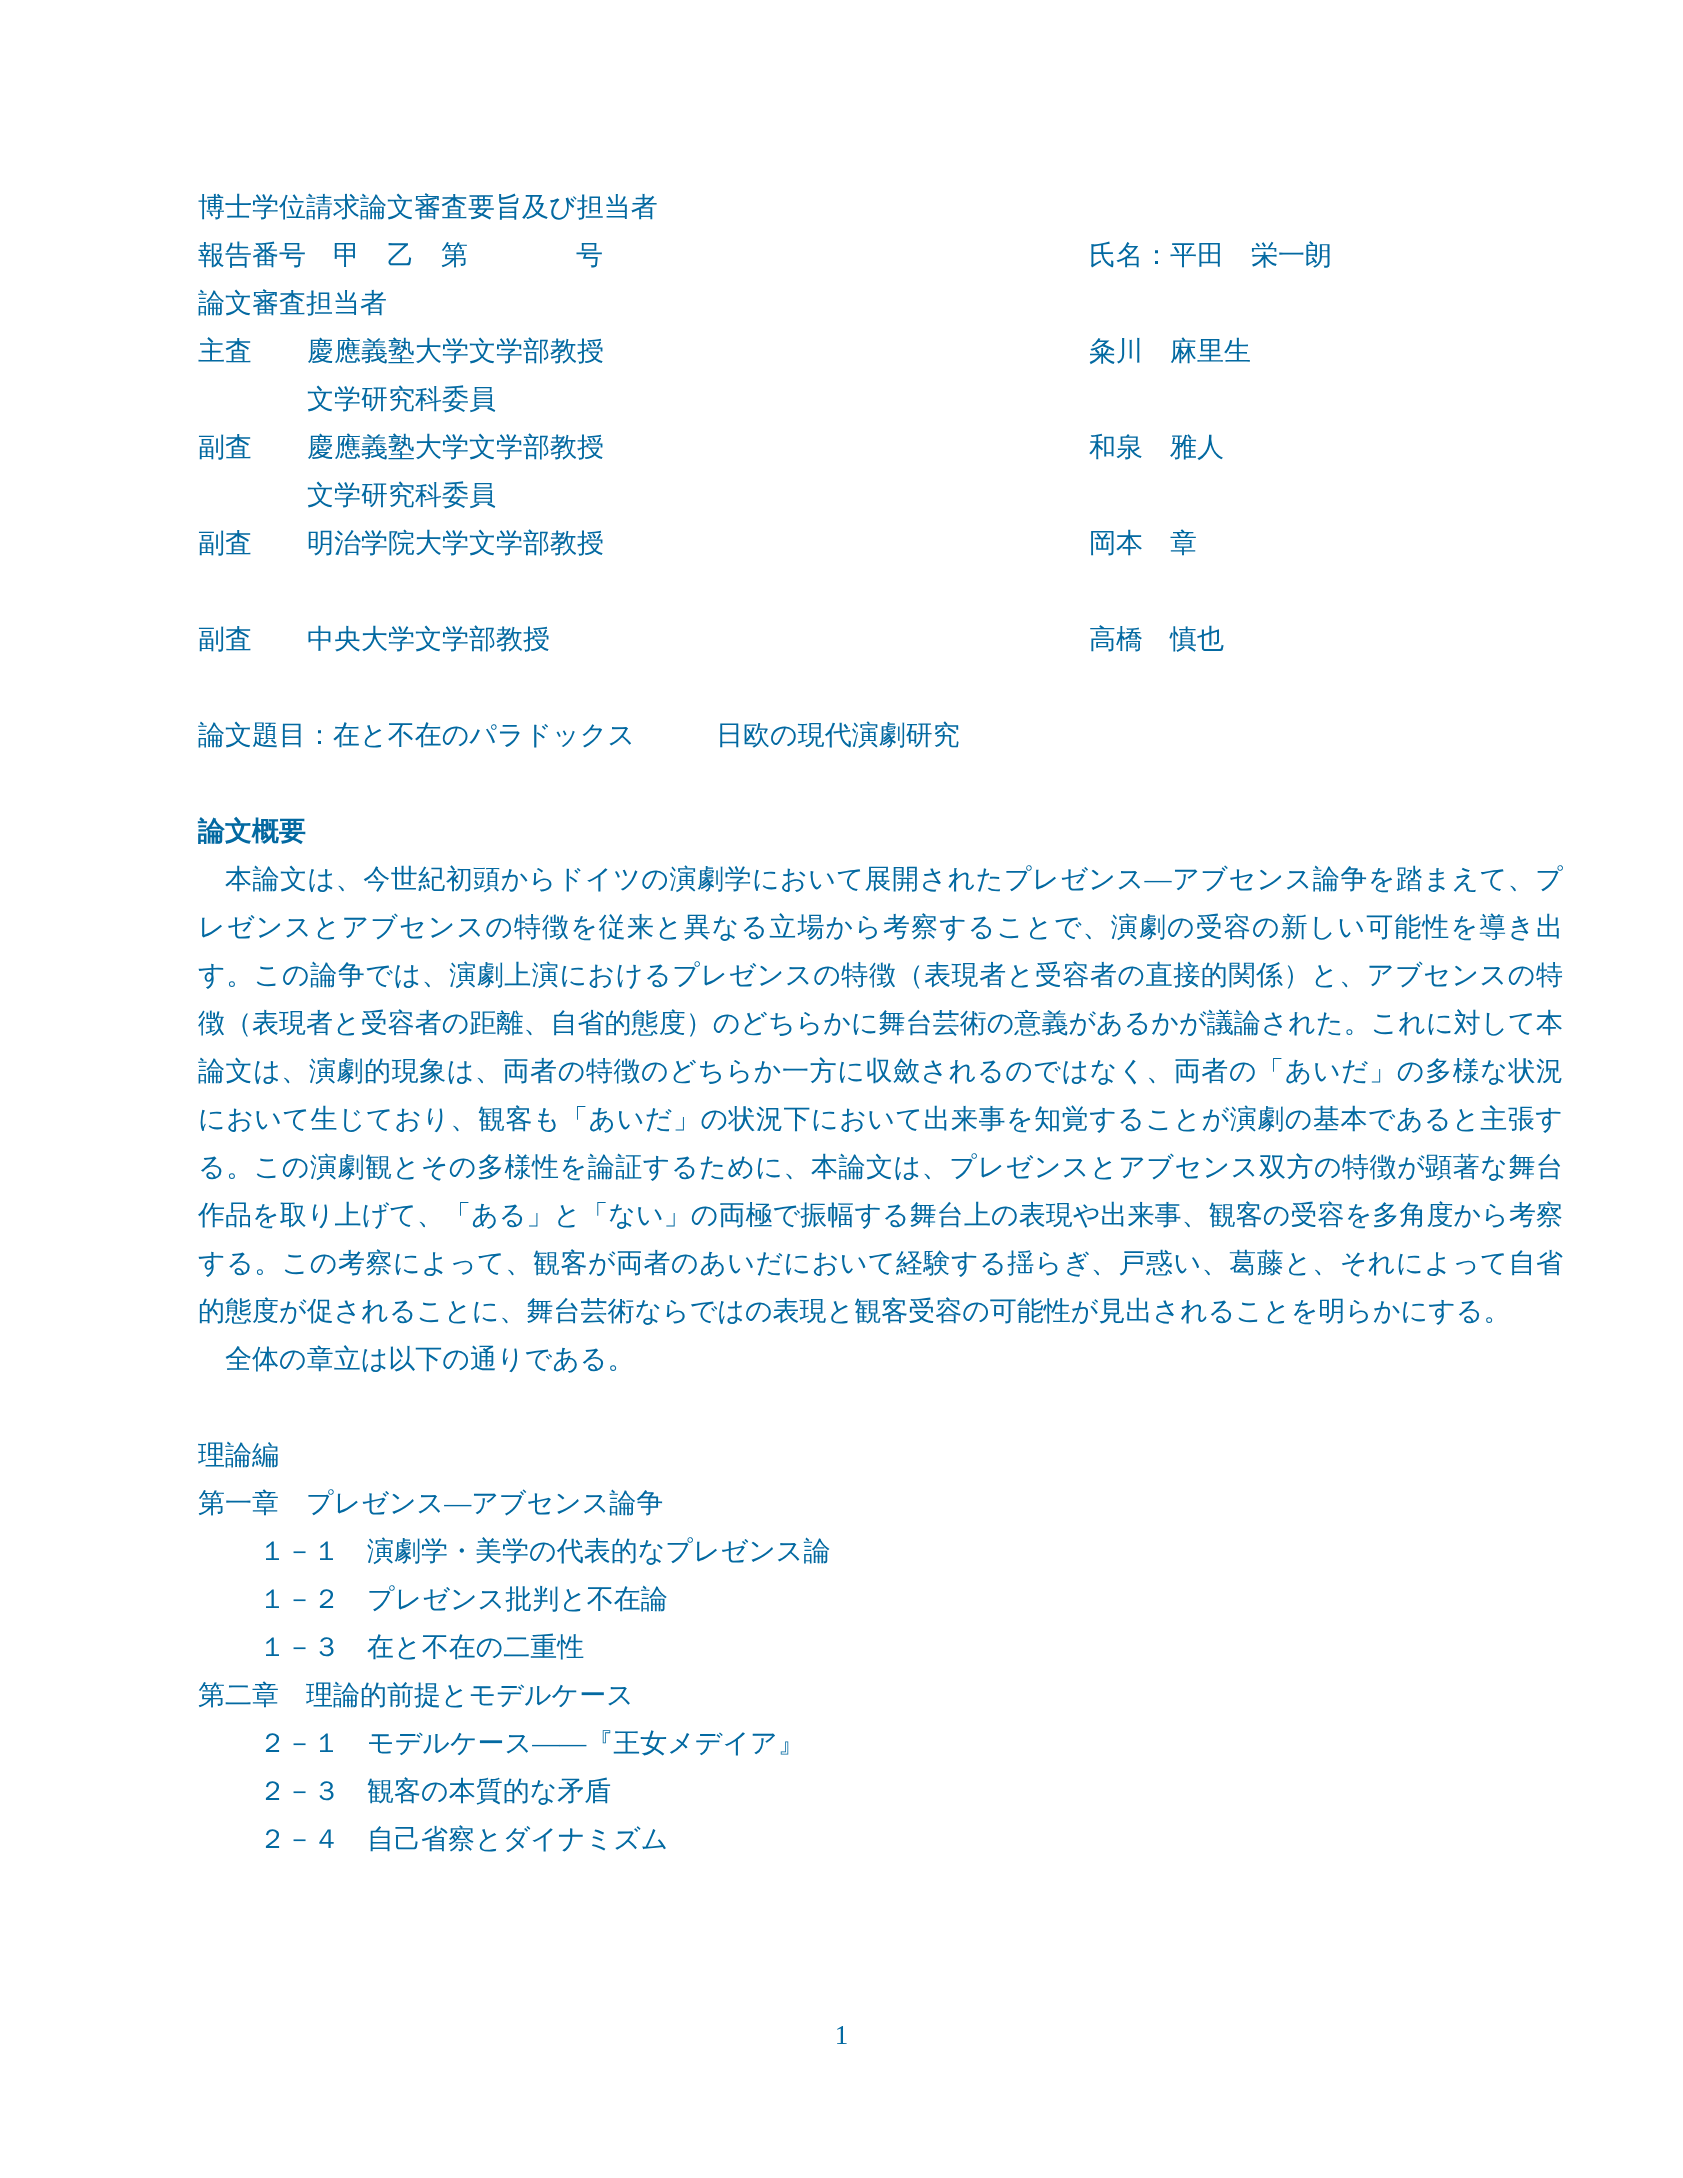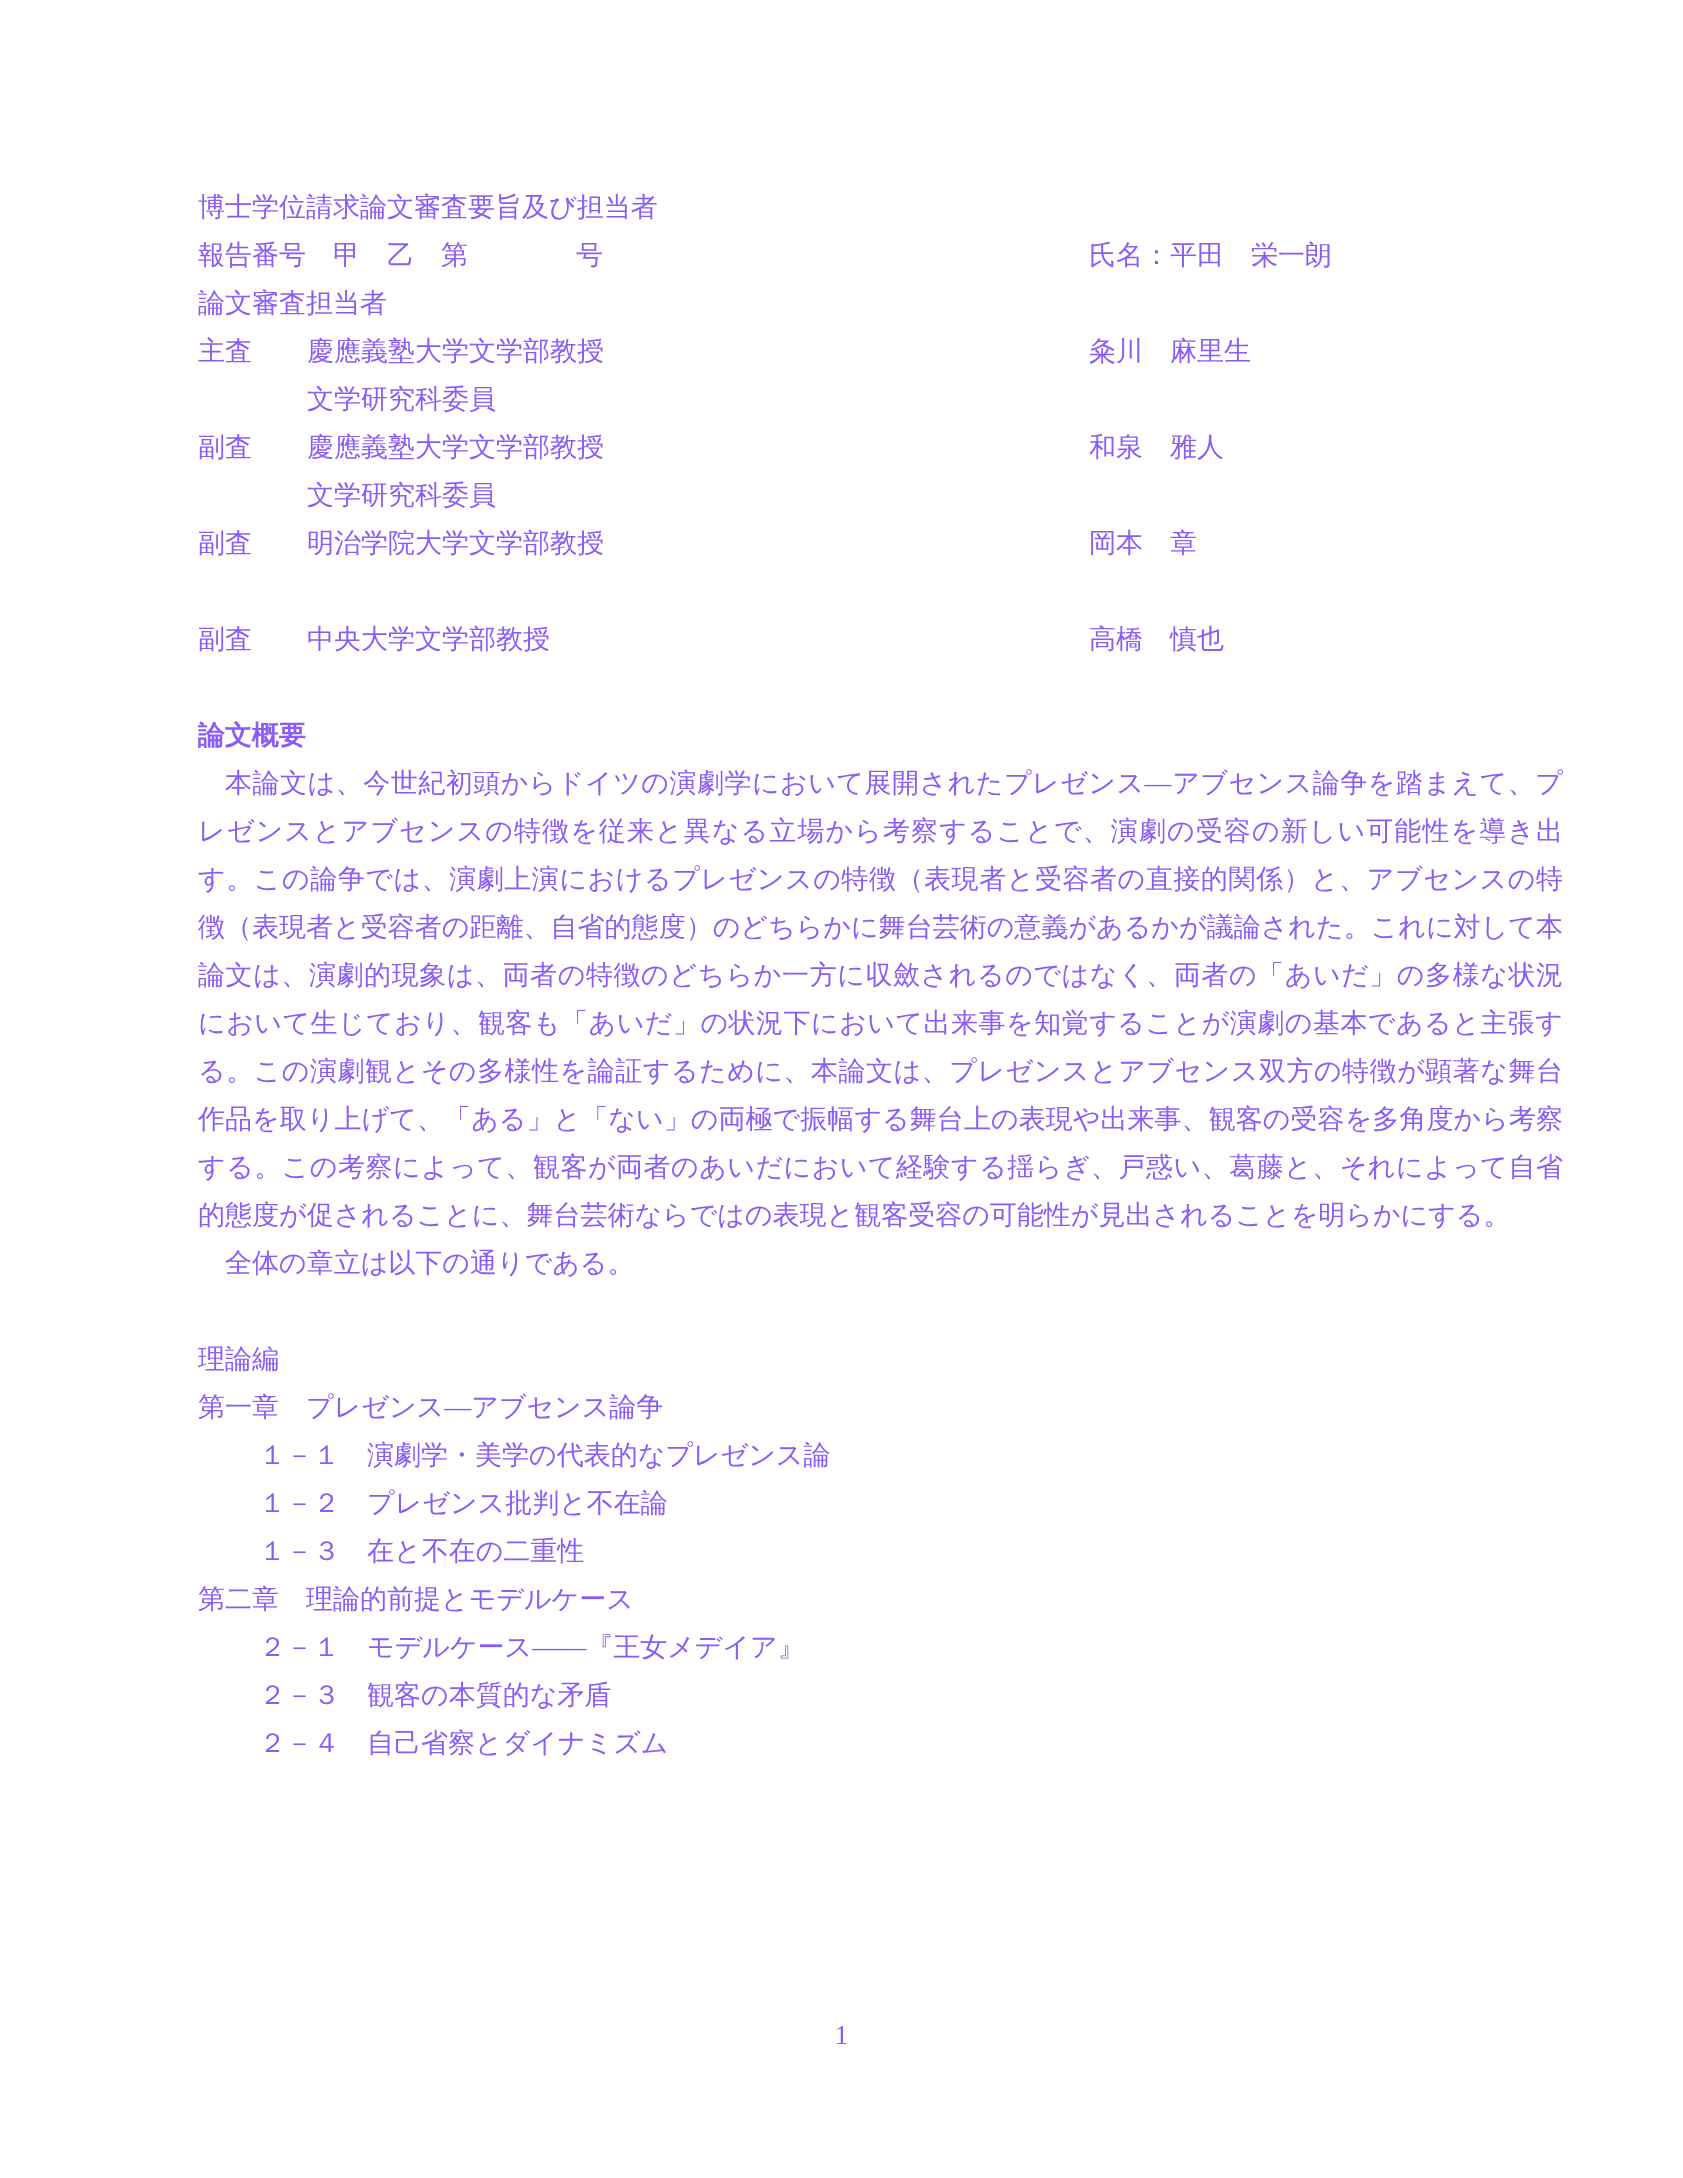--- a/index.html
+++ b/index.html
@@ -12,21 +12,21 @@
     font-family: "Liberation Serif", "DejaVu Serif", serif;
   }
   .page {
     position: relative;
     width: 1683px;
     height: 2178px;
     background: #ffffff;
     padding: 183px 120px 0 198px;
     font-size: 27px;
     line-height: 48px;
-    color: #8b5cf6;
+    color: #0369a1;
   }
   .line { white-space: pre; }
   
   .row2 {
     display: grid;
     grid-template-columns: 891px 1fr;
     white-space: pre;
   }
   
   .rrow {
@@ -92,20 +92,21 @@
     <span>明治学院大学文学部教授</span>
     <span>岡本　章</span>
   </div>
 
   <div class="rrow gap-above">
     <span>副査</span>
     <span>中央大学文学部教授</span>
     <span>高橋　慎也</span>
   </div>
 
+  <div class="line gap-above">論文題目：在と不在のパラドックス　　　日欧の現代演劇研究</div>
 
   <div class="heading-bold gap-above">論文概要</div>
 
   <div class="para">本論文は、今世紀初頭からドイツの演劇学において展開されたプレゼンス―アブセンス論争を踏まえて、プレゼンスとアブセンスの特徴を従来と異なる立場から考察することで、演劇の受容の新しい可能性を導き出す。この論争では、演劇上演におけるプレゼンスの特徴（表現者と受容者の直接的関係）と、アブセンスの特徴（表現者と受容者の距離、自省的態度）のどちらかに舞台芸術の意義があるかが議論された。これに対して本論文は、演劇的現象は、両者の特徴のどちらか一方に収斂されるのではなく、両者の「あいだ」の多様な状況において生じており、観客も「あいだ」の状況下において出来事を知覚することが演劇の基本であると主張する。この演劇観とその多様性を論証するために、本論文は、プレゼンスとアブセンス双方の特徴が顕著な舞台作品を取り上げて、「ある」と「ない」の両極で振幅する舞台上の表現や出来事、観客の受容を多角度から考察する。この考察によって、観客が両者のあいだにおいて経験する揺らぎ、戸惑い、葛藤と、それによって自省的態度が促されることに、舞台芸術ならではの表現と観客受容の可能性が見出されることを明らかにする。</div>
 
   <div class="indent1">全体の章立は以下の通りである。</div>
 
   <div class="gap-above">理論編</div>
 
   <div class="line">第一章　プレゼンス―アブセンス論争</div>

